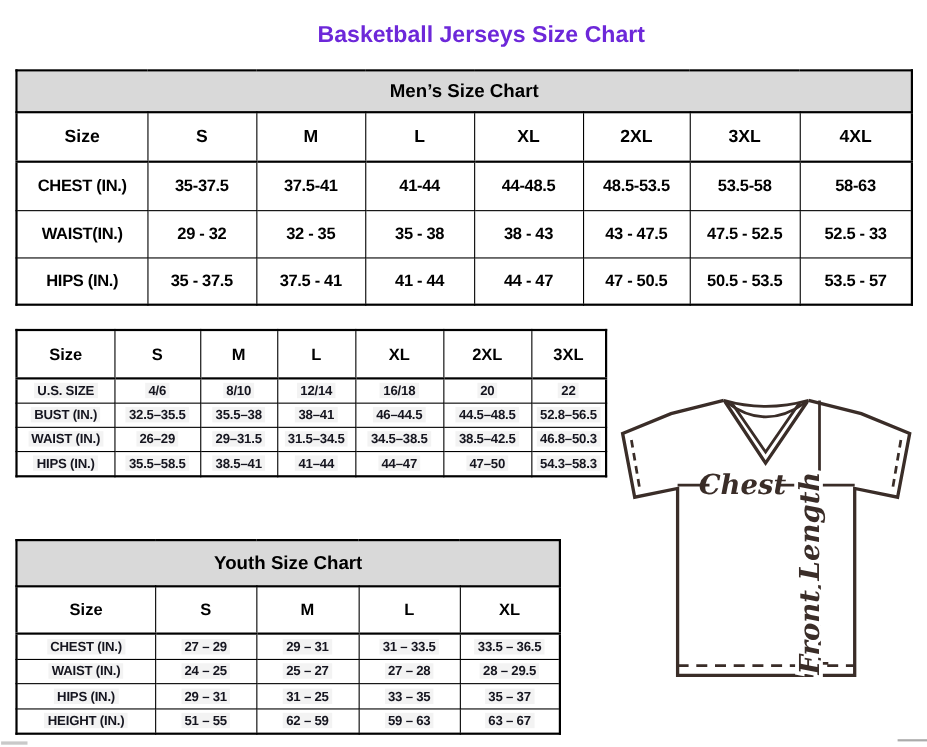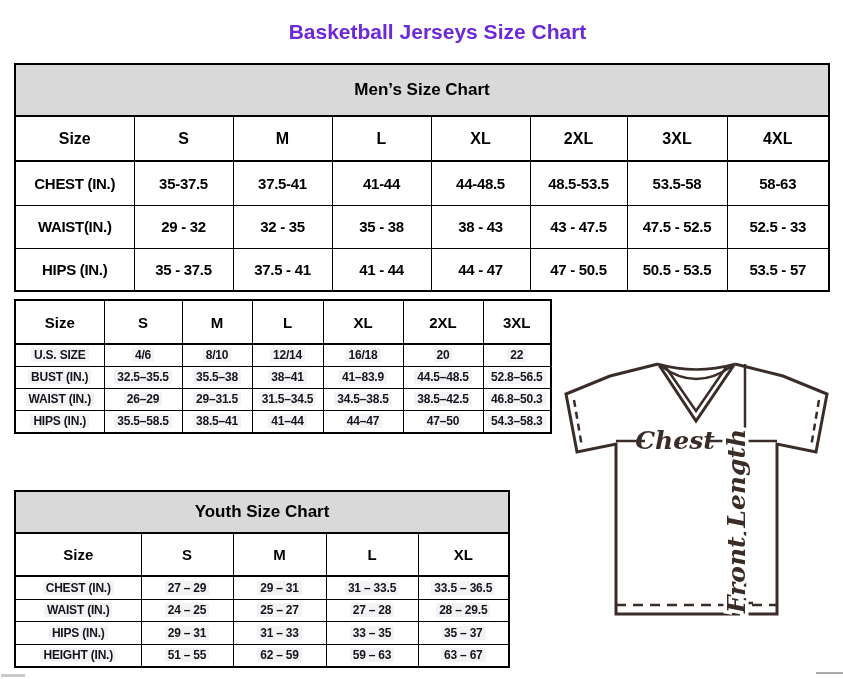--- a/index.html
+++ b/index.html
@@ -46,21 +46,21 @@
       <col style="width:119px">
         <col style="width:99px">
         <col style="width:99px">
         <col style="width:99px">
       <col style="width:99px">
         <col style="width:97px">
         <col style="width:100px">
         <col style="width:102px">
     </colgroup>
     <tbody>
-        <tr style="height:52px">
+        <tr style="height:38px">
       <td colspan="8" class="section-header">Men’s Size Chart</td>
     </tr>
     <tr class="colhead" style="height:45px">
       <td>Size</td>
       <td>S</td>
       <td>M</td>
       <td>L</td>
       <td>XL</td>
       <td>2XL</td>
       <td>3XL</td>
@@ -126,21 +126,21 @@
       <td><span class="hl">12/14</span></td>
       <td><span class="hl">16/18</span></td>
       <td><span class="hl">20</span></td>
       <td><span class="hl">22</span></td>
     </tr>
     <tr class="datarow" style="height:22px">
       <td class="rowlabel"><span class="hl">BUST (IN.)</span></td>
       <td><span class="hl">32.5–35.5</span></td>
       <td><span class="hl">35.5–38</span></td>
       <td><span class="hl">38–41</span></td>
-      <td><span class="hl">41–83.9</span></td>
+      <td><span class="hl">46–44.5</span></td>
       <td><span class="hl">44.5–48.5</span></td>
       <td><span class="hl">52.8–56.5</span></td>
     </tr>
     <tr class="datarow" style="height:22px">
       <td class="rowlabel"><span class="hl">WAIST (IN.)</span></td>
       <td><span class="hl">26–29</span></td>
       <td><span class="hl">29–31.5</span></td>
       <td><span class="hl">31.5–34.5</span></td>
       <td><span class="hl">34.5–38.5</span></td>
       <td><span class="hl">38.5–42.5</span></td>
@@ -187,21 +187,21 @@
     <tr class="datarow" style="height:22px">
       <td class="rowlabel"><span class="hl">WAIST (IN.)</span></td>
       <td><span class="hl">24 – 25</span></td>
       <td><span class="hl">25 – 27</span></td>
       <td><span class="hl">27 – 28</span></td>
       <td><span class="hl">28 – 29.5</span></td>
     </tr>
     <tr class="datarow" style="height:23px">
       <td class="rowlabel"><span class="hl">HIPS (IN.)</span></td>
       <td><span class="hl">29 – 31</span></td>
-      <td><span class="hl">31 – 33</span></td>
+      <td><span class="hl">31 – 25</span></td>
       <td><span class="hl">33 – 35</span></td>
       <td><span class="hl">35 – 37</span></td>
     </tr>
     <tr class="datarow" style="height:23px">
       <td class="rowlabel"><span class="hl">HEIGHT (IN.)</span></td>
       <td><span class="hl">51 – 55</span></td>
       <td><span class="hl">62 – 59</span></td>
       <td><span class="hl">59 – 63</span></td>
       <td><span class="hl">63 – 67</span></td>
     </tr>

